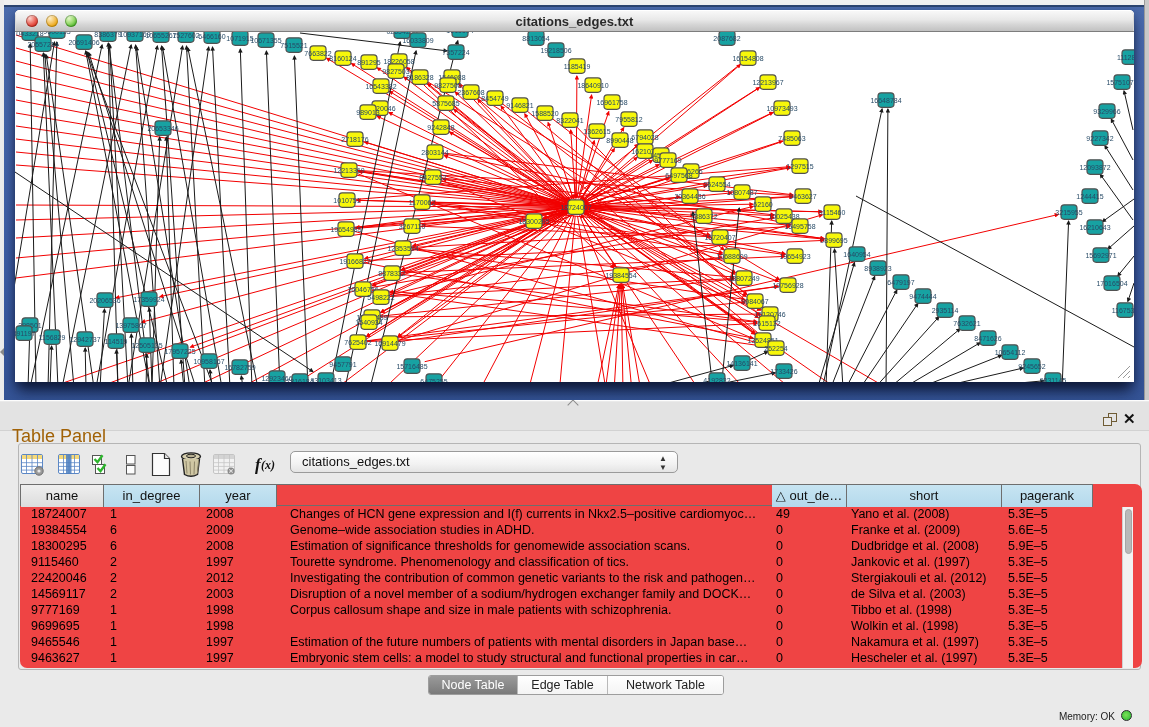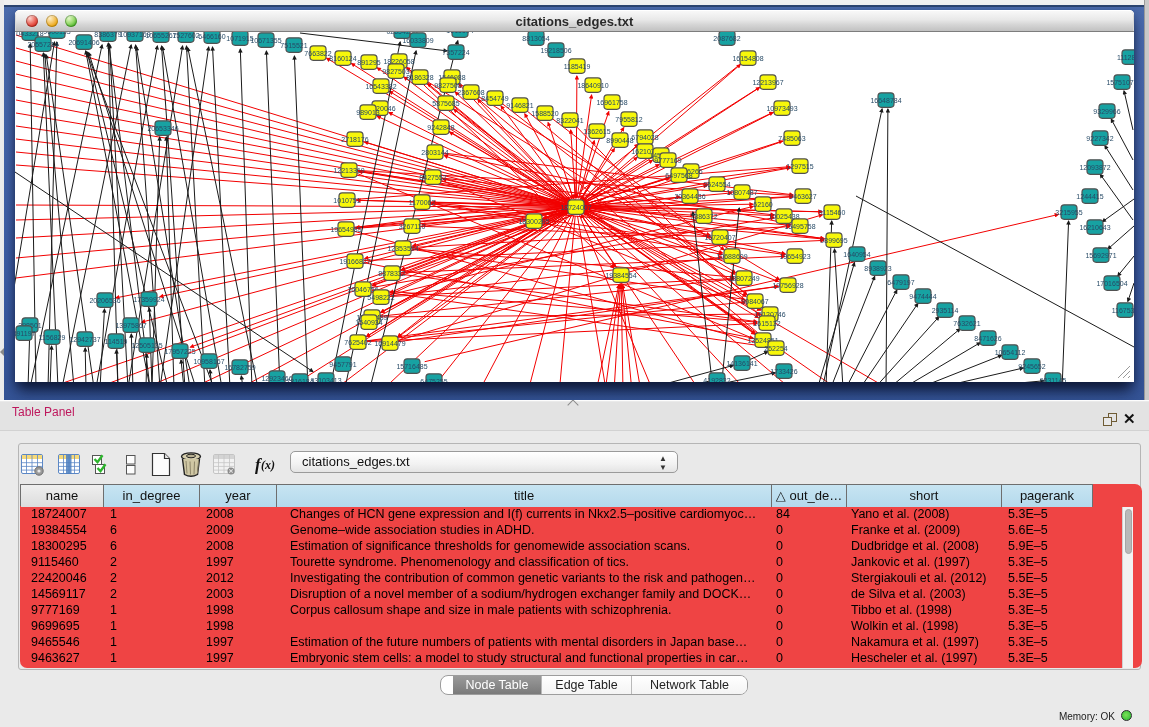--- a/index.html
+++ b/index.html
@@ -21,21 +21,21 @@
   border-bottom:1px solid #7d7d7d; }
 #title { position:absolute; width:100%; text-align:center; top:4px; font-size:13px; font-weight:600; color:#2a2a2a; }
 .tl { position:absolute; top:5px; width:12px; height:12px; border-radius:50%; }
 #tl1 { left:11px; background:radial-gradient(circle at 4px 3.5px,#fbd3cd,#ec6b60 45%,#d9352a 70%,#9c2a1f); box-shadow:inset 0 0 0 1px rgba(120,30,20,.55), inset 0 1px 1px rgba(255,255,255,.8); }
 #tl2 { left:31px; background:radial-gradient(circle at 4px 3.5px,#fdeec7,#f3c056 45%,#eaa50e 70%,#a8770e); box-shadow:inset 0 0 0 1px rgba(140,100,10,.55), inset 0 1px 1px rgba(255,255,255,.8); }
 #tl3 { left:50px; background:radial-gradient(circle at 4px 3.5px,#e4f7c7,#95d96a 45%,#55b832 70%,#3c8722); box-shadow:inset 0 0 0 1px rgba(50,110,25,.55), inset 0 1px 1px rgba(255,255,255,.8); }
 #canvas { position:absolute; left:0; top:22px; width:1119px; height:350px; background:#fff; overflow:hidden; }
 
 #panel { position:absolute; left:0; top:400px; width:1149px; height:327px; background:#eaeaea; border-top:1px solid #fdfdfd; }
 #ptstrip { position:absolute; left:0; top:1px; width:100%; height:29px; background:#e3e3e3; border-bottom:1px solid #d2d2d2; }
-#ptitle { position:absolute; left:12px; top:4px; font-size:12px; color:#be185d; }
+#ptitle { position:absolute; left:12px; top:25px; font-size:18px; color:#a16207; }
 #pfloat { position:absolute; left:1103px; top:12px; width:14px; height:13px; }
 #pfloat .sq1 { position:absolute; right:0; top:0; width:9px; height:9px; border:1.5px solid #6f5c35; }
 #pfloat .sq2 { position:absolute; left:0; bottom:0; width:9px; height:9px; border:1.5px solid #6f5c35; background:#e9e9e9; }
 #pclose { position:absolute; left:1123px; top:9px; font-size:15px; font-weight:700; color:#111; }
 #notch { position:absolute; left:567px; top:-1px; width:12px; height:6px; overflow:hidden; }
 #notch:before { content:''; position:absolute; left:2px; top:1px; width:7px; height:7px; border-left:1.5px solid #8a8a8a; border-top:1.5px solid #8a8a8a; transform:rotate(45deg); }
 #block { position:absolute; left:18px; top:42px; width:1123px; height:227px; border:1px solid #b5b5b5; border-radius:3px; background:#e9e9e9; }
 #combo { position:absolute; left:271px; top:7px; width:388px; height:22px; border:1px solid #9a9a9a; border-radius:5px;
   background:linear-gradient(180deg,#ffffff,#f2f2f2 60%,#e4e4e4); font-size:13px; color:#111; line-height:20px; padding-left:11px; }
 #combo .arrows { position:absolute; right:10px; top:2px; font-size:8px; color:#333; line-height:9px; text-align:center; }
@@ -51,21 +51,21 @@
 .c0 { left:11px;  width:88px; }
 .c1 { left:90px;  width:90px; }
 .c2 { left:186px; width:70px; }
 .c3 { left:270px; width:497px; }
 .c4 { left:756px; width:70px; }
 .c5 { left:831px; width:150px; }
 .c6 { left:988px; width:90px; }
 #vsb { position:absolute; left:1102px; top:23px; width:11px; height:161px; background:#f2f2f2; border-left:1px solid #d0d0d0; }
 #vsb .thumb { position:absolute; left:1.5px; top:2px; width:7px; height:45px; border-radius:4px; background:#b9b9b9; border:1px solid #a5a5a5; }
 
-#tabs { position:absolute; left:440px; top:274px; height:20px; display:flex; border:1px solid #9d9d9d; border-radius:8px; overflow:hidden; background:#fff;padding-left:12px; }
+#tabs { position:absolute; left:428px; top:274px; height:20px; display:flex; border:1px solid #9d9d9d; border-radius:3px; overflow:hidden; background:#fff; }
 .tab { font-size:12.5px; line-height:19px; text-align:center; color:#222; background:linear-gradient(180deg,#ffffff,#f4f4f4); border-right:1px solid #b9b9b9; }
 .tab.sel { background:linear-gradient(180deg,#9a9a9a,#7a7a7a); color:#fff; }
 #mem { position:absolute; right:34px; top:310px; font-size:10px; color:#222; }
 #memdot { position:absolute; right:17px; top:309px; width:11px; height:11px; border-radius:50%;
   background:radial-gradient(circle at 4px 4px,#7fe059,#3dc43d 70%,#2ea82e); border:1.5px solid #2c2c2c; }
 </style></head>
 <body>
 <div id="root">
   <div id="tstrip"></div>
   <div id="desk"></div>
@@ -728,32 +728,31 @@
           <path d="M208.3 20.3 l3.4 3.4 M211.7 20.3 l-3.4 3.4" stroke="#e0e0e0" stroke-width="1.1"></path>
 <text x="234" y="21" font-family="Liberation Serif, serif" font-style="italic" font-weight="bold" font-size="17" fill="#111">f</text>
 <text x="240" y="20" font-family="Liberation Serif, serif" font-style="italic" font-weight="bold" font-size="12" fill="#111">(x)</text>
 </svg>
       <div id="combo">citations_edges.txt<div class="arrows">▲<br>▼</div></div>
       <div id="tbl">
         <div id="thead">
           <div class="th th0" style="left:0;width:83px">name</div>
           <div class="th" style="left:83px;width:96px">in_degree</div>
           <div class="th" style="left:179px;width:77px">year</div>
-          <div class="th" style="left:256px;width:495px">title</div>
           <div class="th" style="left:751px;width:75px">△ out_de…</div>
           <div class="th" style="left:826px;width:155px">short</div>
           <div class="th" style="left:981px;width:91px">pagerank</div>
         </div>
         <div id="tbody">
 <div class="tr">
               <div class="c0">18724007</div>
               <div class="c1">1</div>
               <div class="c2">2008</div>
               <div class="c3">Changes of HCN gene expression and I(f) currents in Nkx2.5–positive cardiomyoc…</div>
-              <div class="c4">84</div>
+              <div class="c4">49</div>
               <div class="c5">Yano et al. (2008)</div>
               <div class="c6">5.3E–5</div>
             </div>
 <div class="tr">
               <div class="c0">19384554</div>
               <div class="c1">6</div>
               <div class="c2">2009</div>
               <div class="c3">Genome–wide association studies in ADHD.</div>
               <div class="c4">0</div>
               <div class="c5">Franke et al. (2009)</div>

